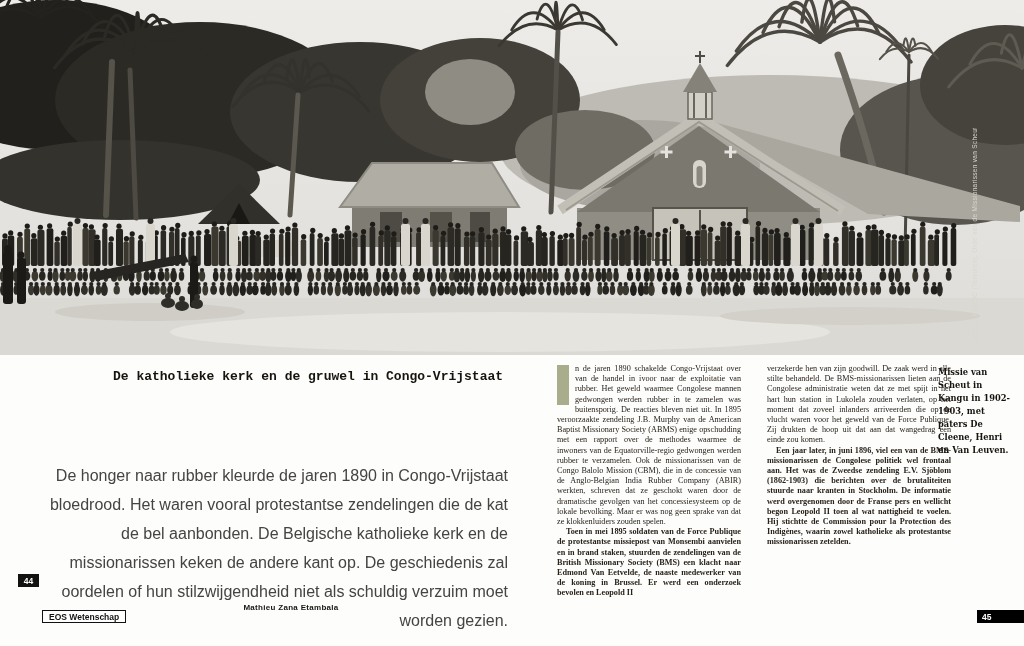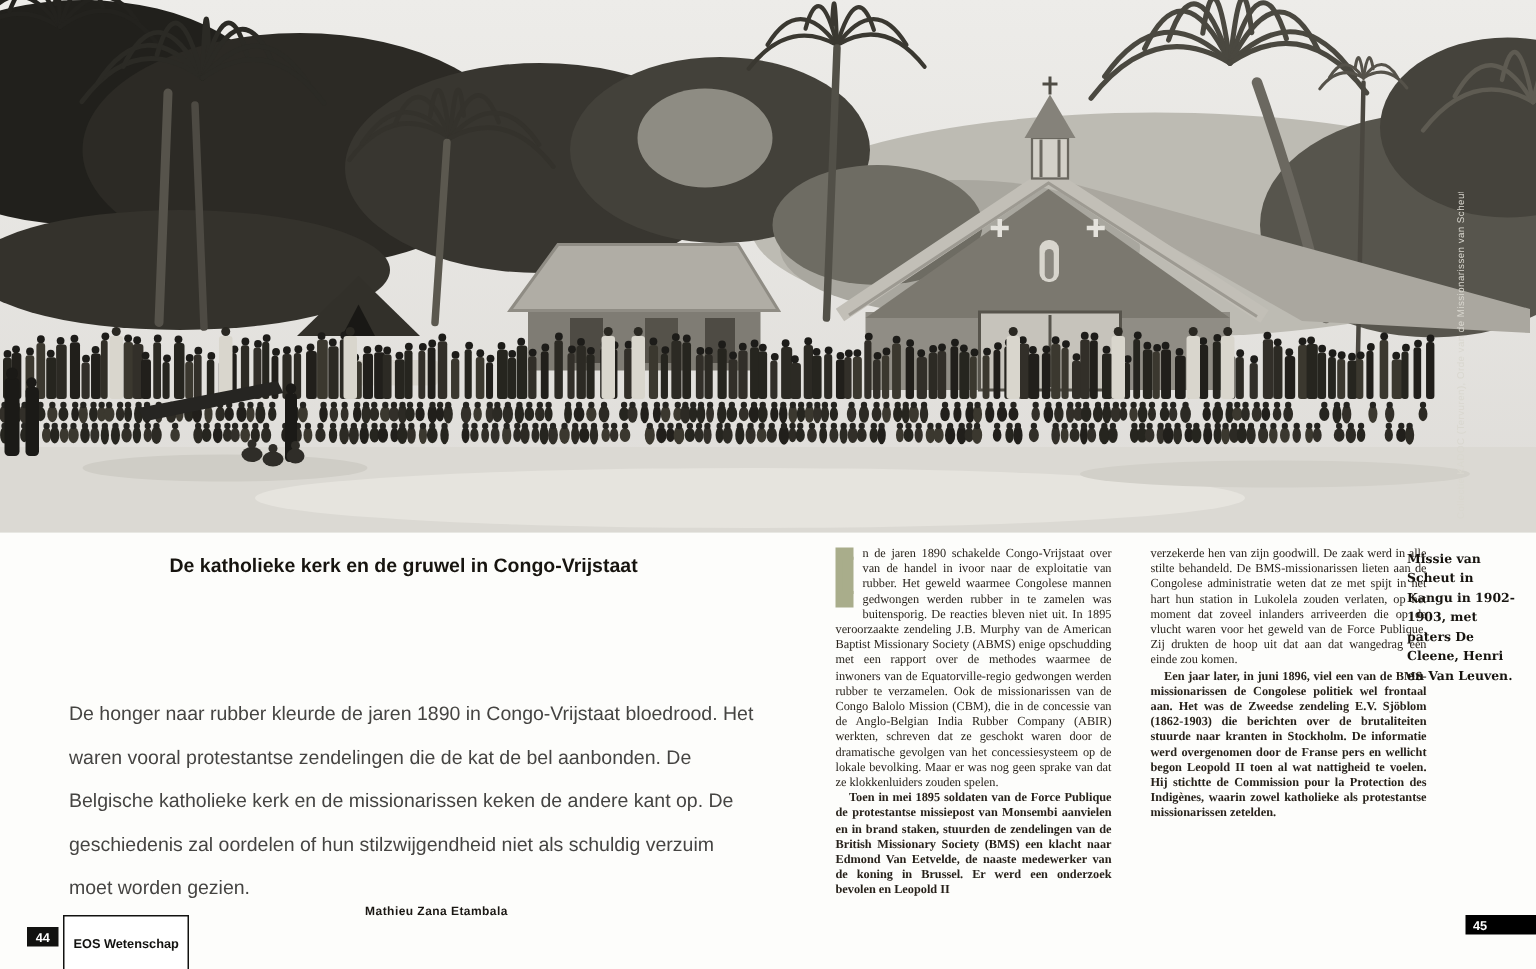--- a/index.html
+++ b/index.html
@@ -12,31 +12,31 @@
   .photo svg{display:block;width:1024px;height:355px;}
   .photo-credit{
     position:absolute;left:971px;top:128px;height:218px;width:12px;
     writing-mode:vertical-rl;transform:rotate(180deg);
     font-family:"Liberation Sans",sans-serif;font-size:6.5px;letter-spacing:.3px;
     color:#d9d7cf;white-space:nowrap;overflow:hidden;
   }
   
   .kicker{
     position:absolute;left:113px;top:369px;margin:0;
-    font-family:Liberation Sans, sans-serif;font-weight:bold;font-size:13px;color:#17140f;
+    font-family:Liberation Mono, monospace;font-weight:bold;font-size:13px;color:#17140f;
   }
   .headline{
     position:absolute;left:50px;top:384px;margin:0;width:470px;
     font-family:"DejaVu Serif",serif;font-weight:bold;font-size:56px;line-height:1.05;
     letter-spacing:-1px;color:#a6ab88;white-space:nowrap;
   }
   .intro{
     position:absolute;left:46px;top:461px;width:462px;margin:0;
-    font-family:"Liberation Sans",sans-serif;font-size:13px;line-height:29px;
-    color:#454442;text-align:left;
+    font-family:"Liberation Sans",sans-serif;font-size:16px;line-height:29px;
+    color:#454442;text-align:right;
   }
   .author{
     position:absolute;left:46px;top:589px;width:462px;margin:14px;text-align:center;
     font-family:"Liberation Sans",sans-serif;font-weight:bold;font-size:8px;
     letter-spacing:.3px;color:#1a1713;
   }
   
   .col{
     position:absolute;top:364px;width:184px;
     font-family:"Liberation Serif",serif;font-size:8.2px;line-height:10.2px;
@@ -51,28 +51,28 @@
     color:#a9ad8b;font-family:"DejaVu Serif",serif;font-weight:bold;font-size:34px;
     line-height:40px;text-align:center;overflow:hidden;
   }
   .photo-caption{
     position:absolute;left:938px;top:366px;width:76px;margin:0;
     font-family:"DejaVu Serif",serif;font-weight:bold;font-size:8.3px;line-height:13px;
     color:#17140f;
   }
   
   .folio-left{
-    position:absolute;left:18px;top:618px;width:21px;height:13px;background:#121210;
+    position:absolute;left:18px;top:574px;width:21px;height:13px;background:#121210;
     color:#fff;font-family:"Liberation Sans",sans-serif;font-weight:bold;font-size:8.5px;
     display:flex;align-items:center;justify-content:center;
   }
   .footer-label{
     position:absolute;left:42px;top:610px;height:11px;border:1px solid #121210;background:#fff;
     color:#121210;font-family:"Liberation Sans",sans-serif;font-weight:bold;font-size:8.5px;
-    display:flex;align-items:center;padding:12px 6px;
+    display:flex;align-items:center;padding:0 6px;
   }
   .folio-right{
     position:absolute;left:977px;top:610px;width:63px;height:13px;background:#000000;
     color:#fff;font-family:"Liberation Sans",sans-serif;font-weight:bold;font-size:8.5px;
     display:flex;align-items:center;padding-left:5px;box-sizing:border-box;
   }
 </style>
 </head>
 <body>
 

